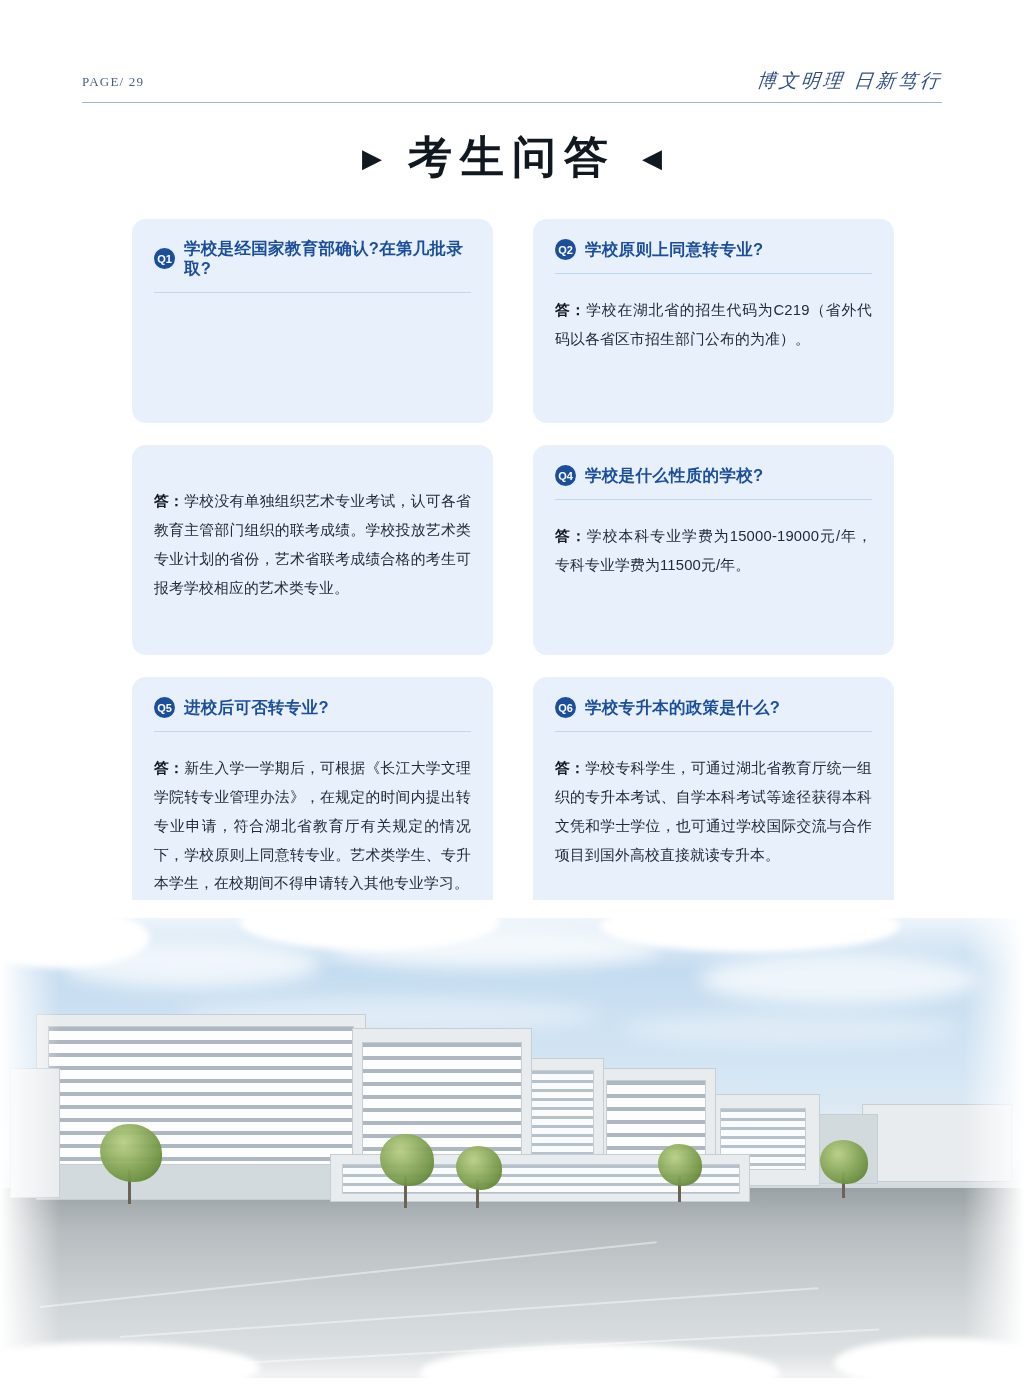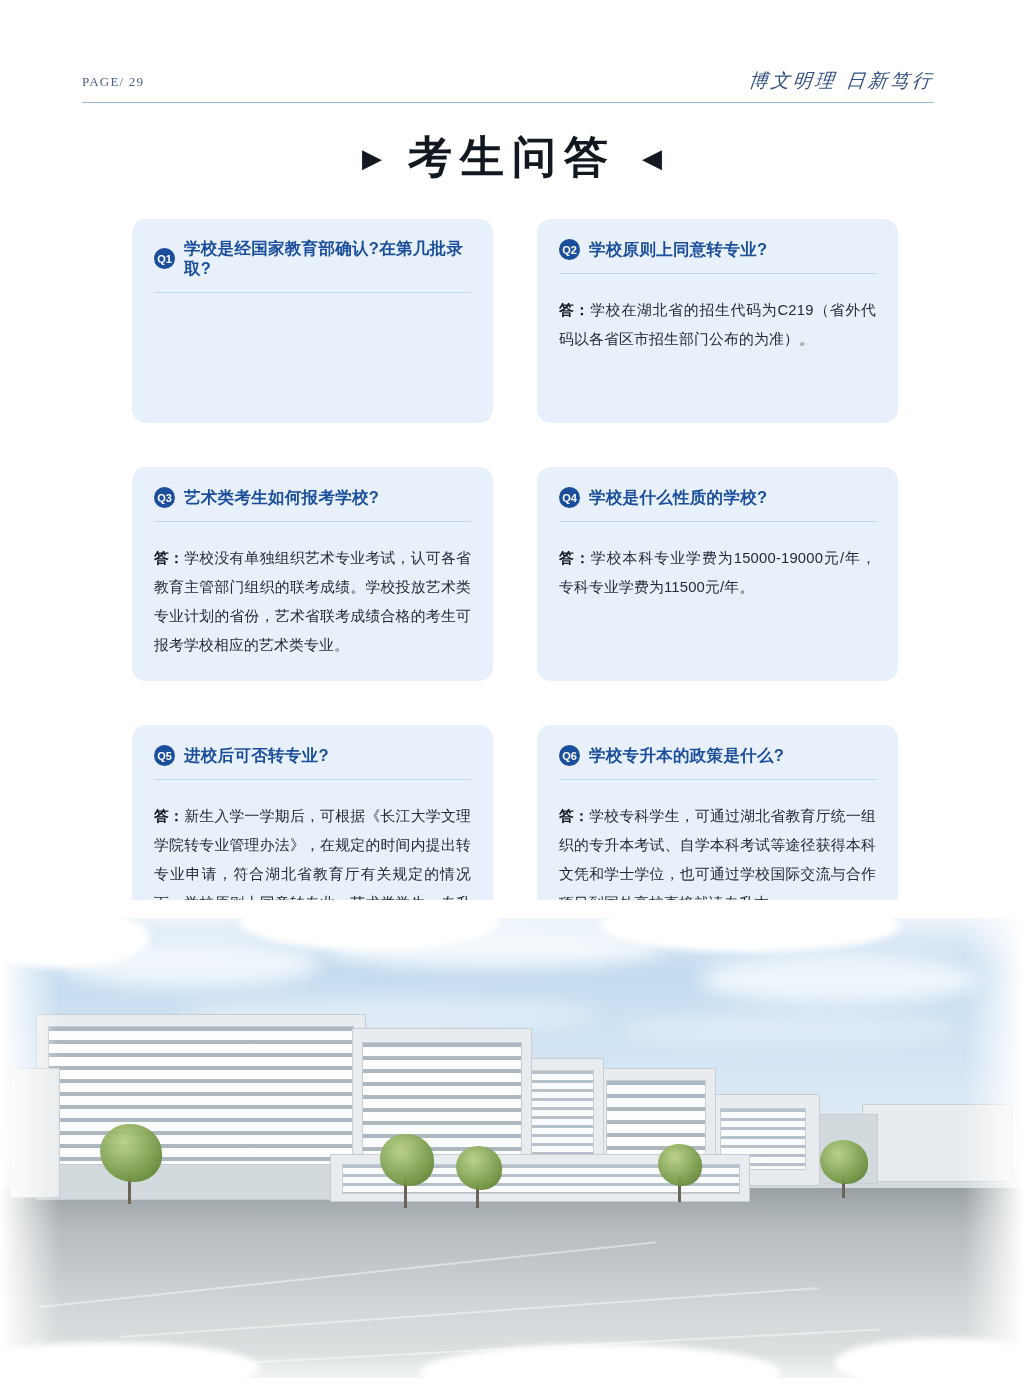--- a/index.html
+++ b/index.html
@@ -14,21 +14,21 @@
     overflow: hidden;
     font-family: "Liberation Sans", "DejaVu Sans", sans-serif;
     color: #1b2a4a;
   }
 
   
   .page-header {
     position: absolute;
     top: 72px;
     left: 82px;
-    right: 90px;
+    right: 82px;
     height: 30px;
     border-bottom: 1px solid #9fb4d4;
   }
   .page-number {
     position: absolute;
     left: 0;
     top: 2px;
     font-size: 13px;
     letter-spacing: 1.2px;
     color: #4a5f82;
@@ -74,21 +74,20 @@
   
   .faq-grid {
     position: absolute;
     top: 219px;
     left: 132px;
     width: 762px;
     display: grid;
     grid-template-columns: 361px 361px;
     column-gap: 40px;
     row-gap: 22px;
-    gap: 44px;
   }
   .faq-card {
     background: #e8f1fb;
     border-radius: 14px;
     padding: 20px 22px 22px 22px;
     box-sizing: border-box;
   }
   .faq-card.r1 { min-height: 204px; }
   .faq-card.r2 { min-height: 210px; }
   .faq-card.r3 { min-height: 190px; }
@@ -271,24 +270,20 @@
 
   <div class="faq-card r1">
     <div class="faq-q">
       <span class="q-badge">Q2</span>
       <span class="q-text">学校原则上同意转专业?</span>
     </div>
     <div class="faq-a"><span class="a-label">答：</span><span>学校在湖北省的招生代码为C219（省外代码以各省区市招生部门公布的为准）。</span></div>
   </div>
 
   <div class="faq-card r2">
-    <div class="faq-q">
-      <span class="q-badge">Q3</span>
-      <span class="q-text">艺术类考生如何报考学校?</span>
-    </div>
     <div class="faq-a"><span class="a-label">答：</span><span>学校没有单独组织艺术专业考试，认可各省教育主管部门组织的联考成绩。学校投放艺术类专业计划的省份，艺术省联考成绩合格的考生可报考学校相应的艺术类专业。</span></div>
   </div>
 
   <div class="faq-card r2">
     <div class="faq-q">
       <span class="q-badge">Q4</span>
       <span class="q-text">学校是什么性质的学校?</span>
     </div>
     <div class="faq-a"><span class="a-label">答：</span><span>学校本科专业学费为15000-19000元/年，专科专业学费为11500元/年。</span></div>
   </div>

